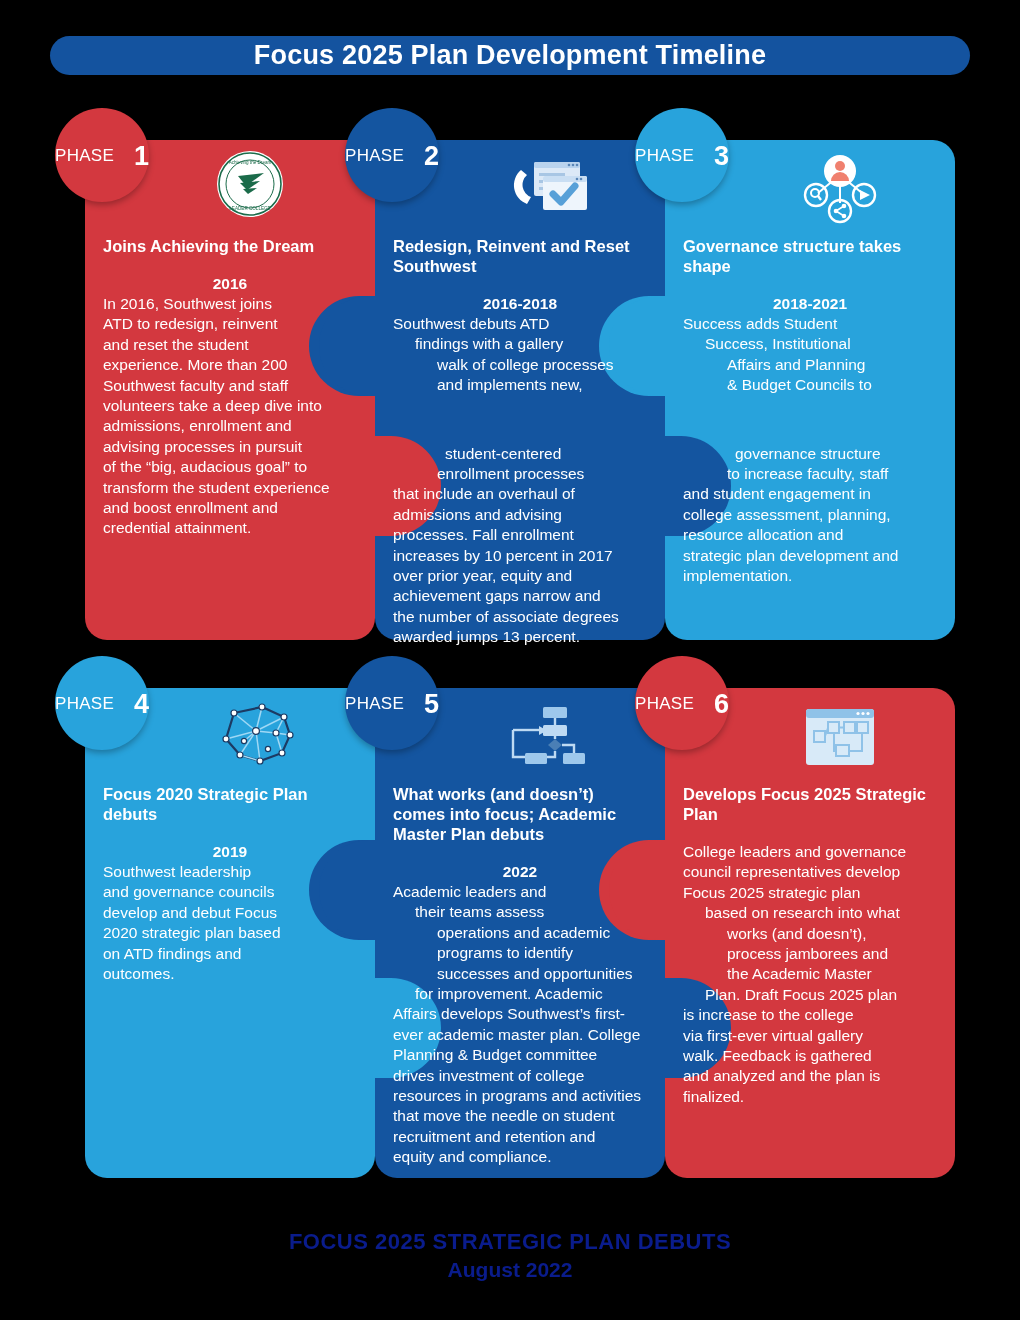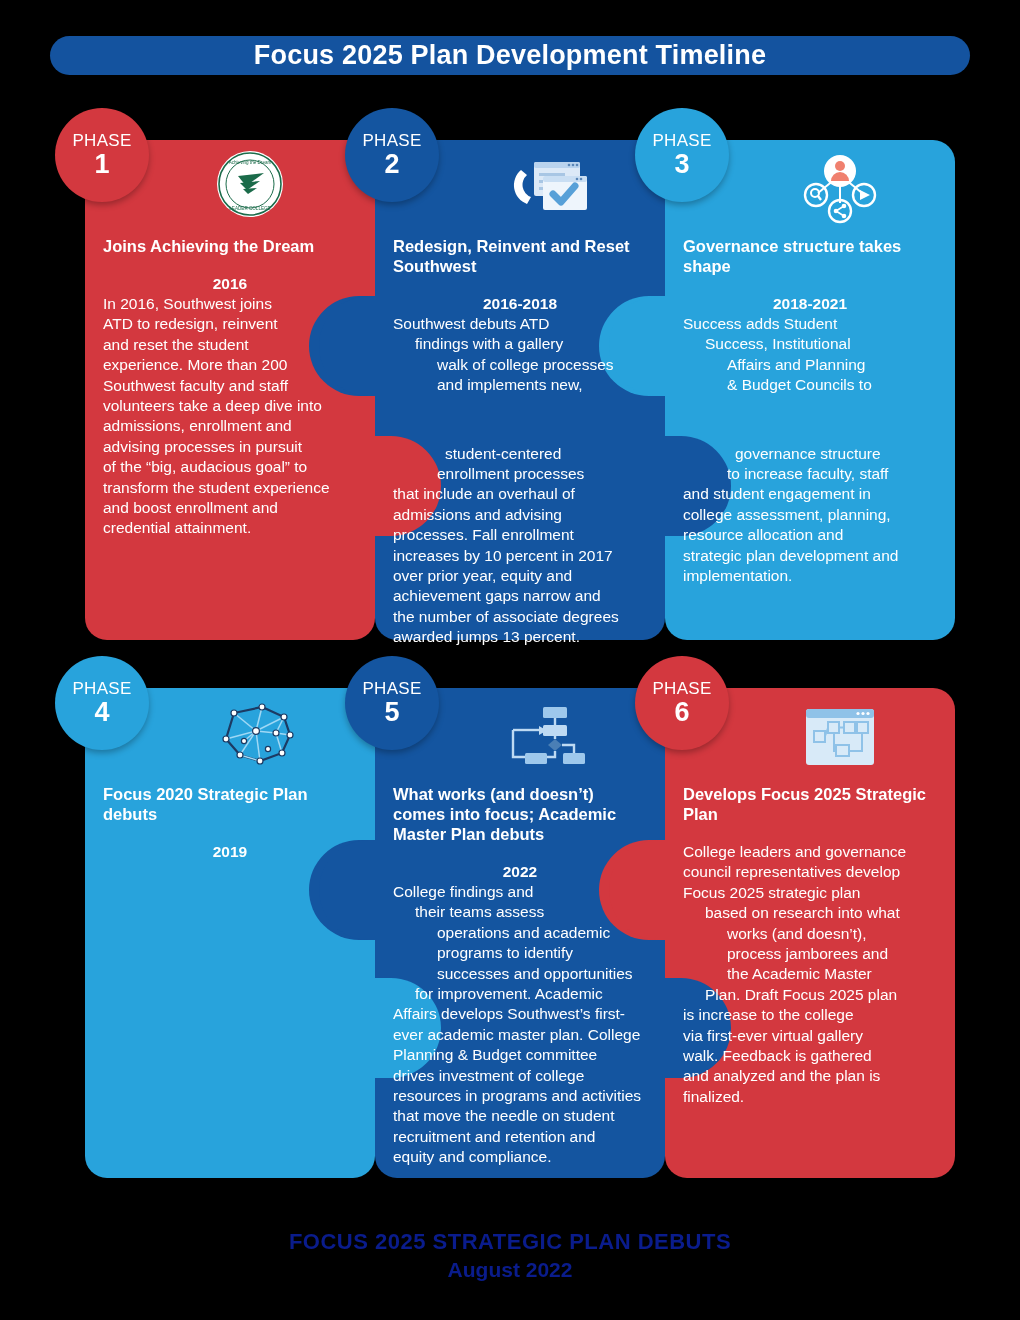--- a/index.html
+++ b/index.html
@@ -36,21 +36,21 @@
   .tab{
     position:absolute; width:70px; height:100px; border-radius:50px;
   }
   .tab.right{ right:-56px; border-radius:0 50px 50px 0; }
   .tab.left { left:-56px;  border-radius:50px 0 0 50px; }
 
   
   .badge{
     position:absolute; left:-30px; top:-32px;
     width:94px; height:94px; border-radius:50%;
-    display:flex; flex-direction:column; align-items:center; justify-content:center;
+    display:flex; flex-direction:row; align-items:center; justify-content:space-between;
     color:#fff; z-index:6;
     box-shadow:0 3px 6px rgba(0,0,0,.28);
   }
   .badge .p-word{ font-size:17px; line-height:17px; letter-spacing:.3px; }
   .badge .p-num { font-size:27px; line-height:28px; font-weight:bold; margin-top:1px; }
 
   
   .icon-wrap{
     position:absolute; top:8px; left:120px; width:110px; height:80px;
     display:flex; align-items:center; justify-content:center; z-index:5;
@@ -291,20 +291,28 @@
               <circle cx="72" cy="36" r="3"></circle>
             <circle cx="40" cy="44" r="2.6"></circle>
               <circle cx="64" cy="52" r="2.6"></circle>
           </g>
         </svg>
       </div>
 
       <div class="content">
         <div class="c-head">Focus 2020 Strategic Plan debuts</div>
         <div class="c-year">2019</div>
+        <div class="c-body">
+          <div>Southwest leadership</div>
+          <div>and governance councils</div>
+          <div>develop and debut Focus</div>
+          <div>2020 strategic plan based</div>
+          <div>on ATD findings and</div>
+          <div>outcomes.</div>
+        </div>
       </div>
     </div>
   </div>
 
   <div class="card" style="left:375px; top:688px; height:490px;">
     <div class="cardbody" style="background:#1455A0;">
       <div class="tab left" style="background:#1455A0; top:152px;"></div>
       <div class="tab left" style="background:#28A3DC; left:-2px; width:68px; height:100px; top:290px; border-radius:0 50px 50px 0;"></div>
       <div class="tab right" style="background:#D3383F; right:-2px; width:68px; height:100px; top:152px; border-radius:50px 0 0 50px;"></div>
       <div class="tab right" style="background:#1455A0; top:290px;"></div>
@@ -328,21 +336,21 @@
           <path d="M8 29 L8 56 L20 56" stroke="#bedaf3" stroke-width="2.4" fill="none"></path>
           <path d="M8 29 L34 29" stroke="#bedaf3" stroke-width="2.4" fill="none"></path>
           <path d="M34 25 l8 4.5 l-8 4.5 z" fill="#bedaf3"></path>
         </svg>
       </div>
 
       <div class="content">
         <div class="c-head">What works (and doesn’t) comes into focus; Academic Master Plan debuts</div>
         <div class="c-year">2022</div>
         <div class="c-body">
-          <div>College findings and</div>
+          <div>Academic leaders and</div>
           <div class="ind1">their teams assess</div>
           <div class="ind2">operations and academic</div>
           <div class="ind2">programs to identify</div>
           <div class="ind2">successes and opportunities</div>
           <div class="ind1">for improvement. Academic</div>
           <div>Affairs develops Southwest’s first-</div>
           <div>ever academic master plan. College</div>
           <div>Planning &amp; Budget committee</div>
           <div>drives investment of college</div>
           <div>resources in programs and activities</div>

